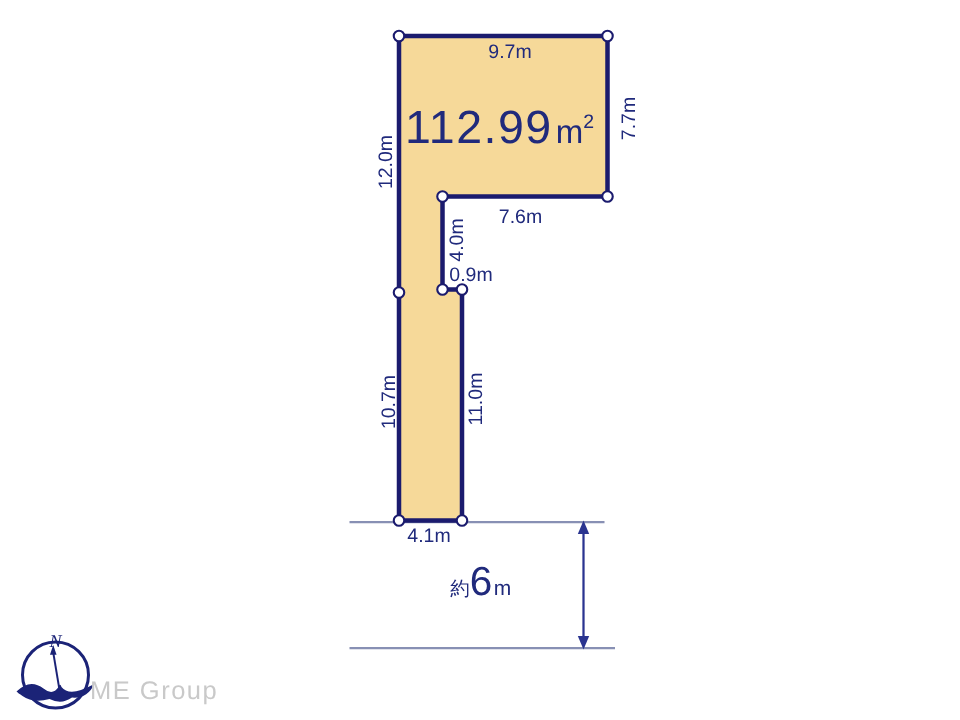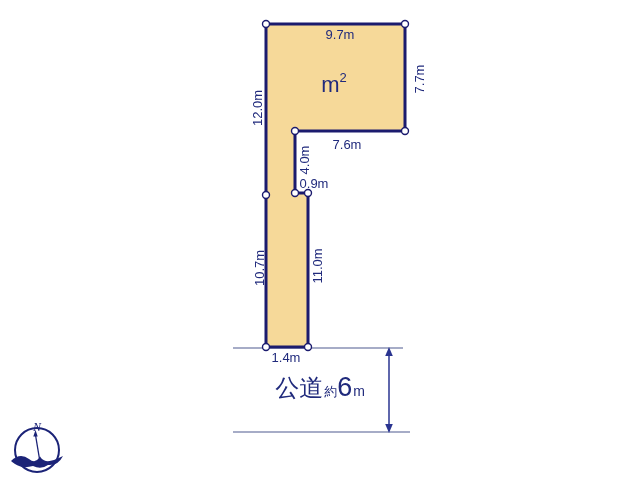--- a/index.html
+++ b/index.html
@@ -66,36 +66,37 @@
   </svg>
 
   <div class="dim" style="left:340px; top:34px;">9.7m</div>
   <div class="dim v" style="left:419px; top:79px;">7.7m</div>
   <div class="dim v" style="left:257px; top:108px;">12.0m</div>
   <div class="dim" style="left:347px; top:144px;text-align:right;">7.6m</div>
   <div class="dim v" style="left:304px; top:160px;">4.0m</div>
   <div class="dim" style="left:314px; top:183px;">0.9m</div>
   <div class="dim v" style="left:259px; top:268px;">10.7m</div>
   <div class="dim v" style="left:317px; top:266px;">11.0m</div>
-  <div class="dim" style="left:286px; top:357px;">1.4m</div>
+  <div class="dim" style="left:286px; top:357px;">4.1m</div>
 
   <div class="area-label">
+    <span class="area-value">112.99</span>
     <span class="area-unit">m</span>
     <span class="area-sup">2</span>
   </div>
 
   <div class="road-label">
-    <span class="road-name">公道</span>
     <span class="road-approx">約</span>
     <span class="road-value">6</span>
     <span class="road-unit">m</span>
   </div>
 
   <svg class="compass" width="62" height="64" viewBox="0 0 62 64">
     <circle cx="27" cy="36" r="22" fill="none" stroke="#1B2377" stroke-width="2"></circle>
     <line x1="30.5" y1="51" x2="25.5" y2="21" stroke="#1B2377" stroke-width="1.3"></line>
     <polygon points="25.5,16 23.3,22.5 27.7,22.5" fill="#1B2377"></polygon>
     <text x="27" y="17" font-size="12" fill="#1B2377" text-anchor="middle" font-family="Liberation Serif, DejaVu Serif, serif" font-style="italic">N</text>
     <path d="M1,47 Q10,38 19,45 Q25,50 29,44 Q30,41 31,44 Q35,49 44,46 Q49,44 53,42
              Q48,52 38,51 Q31,56 23,52 Q12,55 5,50 Q2,48 1,47 Z" fill="#1B2377"></path>
   </svg>
+  <div class="logo-text">ME Group</div>
 
 </div>
 
 </body></html>

